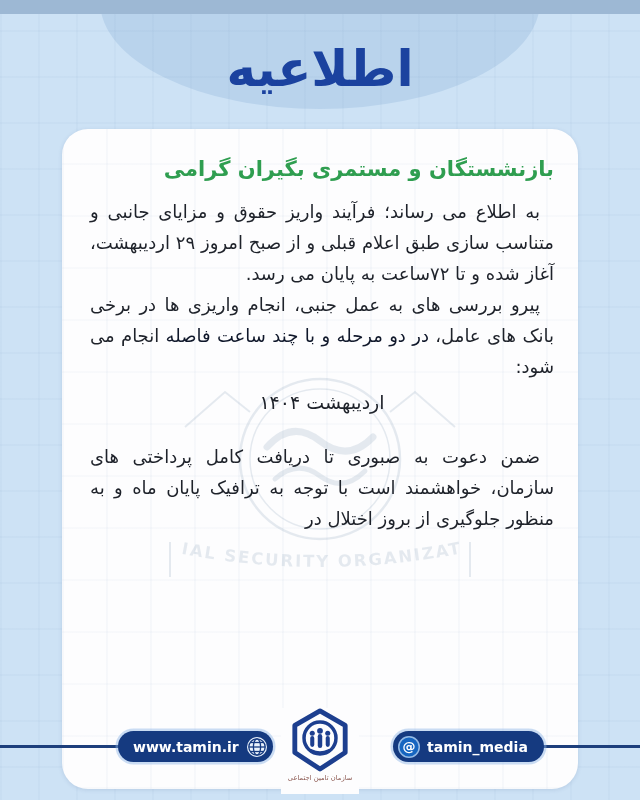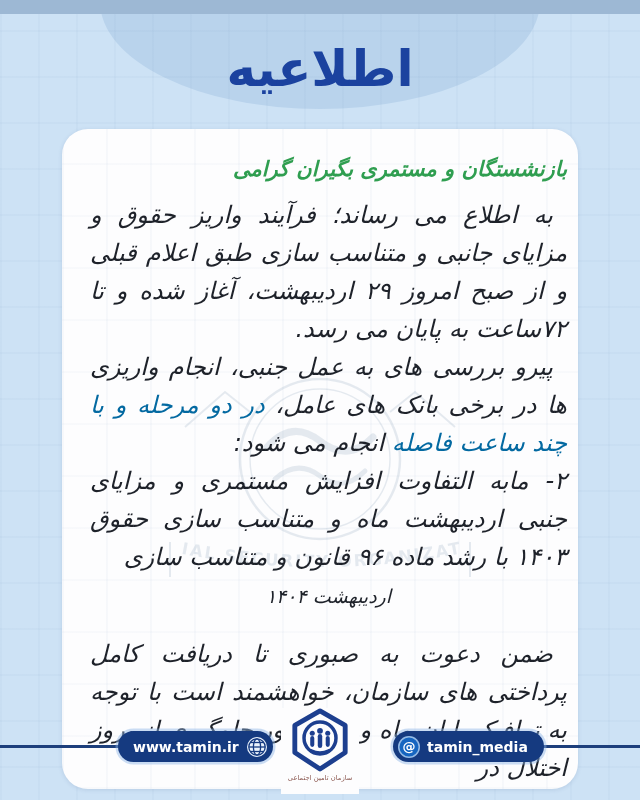--- a/index.html
+++ b/index.html
@@ -33,34 +33,33 @@
     content:""; position:absolute; inset:0; pointer-events:none;
     background:
       repeating-linear-gradient(90deg, rgba(120,150,190,.05) 0 2px, transparent 2px 44px),
       repeating-linear-gradient(0deg, rgba(120,150,190,.04) 0 2px, transparent 2px 52px);
   }
   .watermark {
     position:absolute; left:50%; top:238px; transform:translateX(-50%);
     width:330px; height:235px; opacity:.15; pointer-events:none;
   }
   .content {
-    position:absolute; inset:0; padding:25px 11px 0 28px; direction:rtl;
+    position:absolute; inset:0; padding:25px 24px 0 28px; direction:rtl;
     color:#1e222a;
-    font-style:italic;
   }
   .greeting {
     color:#2f9e50; font-weight:bold; font-size:21px; line-height:30px;
     text-align:right; margin-bottom:12px;
   }
   .para {
-    font-size:24px; line-height:38px; text-align:justify; text-indent:14px;
+    font-size:18px; line-height:31px; text-align:justify; text-indent:14px;
   }
   .para.no-indent { text-indent:0; }
   .centered { text-align:center; text-indent:0; font-size:19px; line-height:41px; }
-  .green { color:#0369a1; }
+  .green { color:#0f172a; }
   .spacer-top { margin-top:18px; }
 
   
   .hline { position:absolute; top:731px; height:3px; background:#1d3f7c; z-index:4; }
   .hline-left { left:0; width:131px; }
   .hline-right { left:512px; width:128px; }
   .pill {
     position:absolute; top:717px; height:31px; z-index:5;
     background:#153a80; border-radius:16px;
     display:flex; align-items:center; gap:7px;
@@ -114,21 +113,20 @@
 
     <div class="content">
       <div class="greeting">بازنشستگان و مستمری بگیران گرامی</div>
 
       <p class="para"><span>به اطلاع می رساند؛ فرآیند واریز حقوق و مزایای جانبی و متناسب سازی طبق اعلام قبلی و از صبح امروز ۲۹ اردیبهشت،  آغاز شده و تا ۷۲ساعت به پایان می رسد.</span></p>
 
       <p class="para"><span>پیرو بررسی های به عمل جنبی، انجام واریزی ها در برخی بانک های عامل، </span><span class="green">در دو مرحله و با چند ساعت فاصله</span><span> انجام می شود:</span></p>
 
 
       <div>
-        <p class="para no-indent">۲- مابه التفاوت افزایش مستمری و مزایای جنبی اردیبهشت ماه و متناسب سازی حقوق ۱۴۰۳ با رشد ماده ۹۶ قانون و متناسب سازی</p>
         <p class="centered">اردیبهشت ۱۴۰۴</p>
       </div>
 
       <p class="para spacer-top"><span>ضمن دعوت به صبوری تا دریافت کامل پرداختی های سازمان، خواهشمند است با توجه به ترافیک پایان ماه و به منظور جلوگیری از بروز اختلال در </span></p>
     </div>
   </div>
 
   <div class="hline hline-left"></div>
   <div class="hline hline-right"></div>
 

